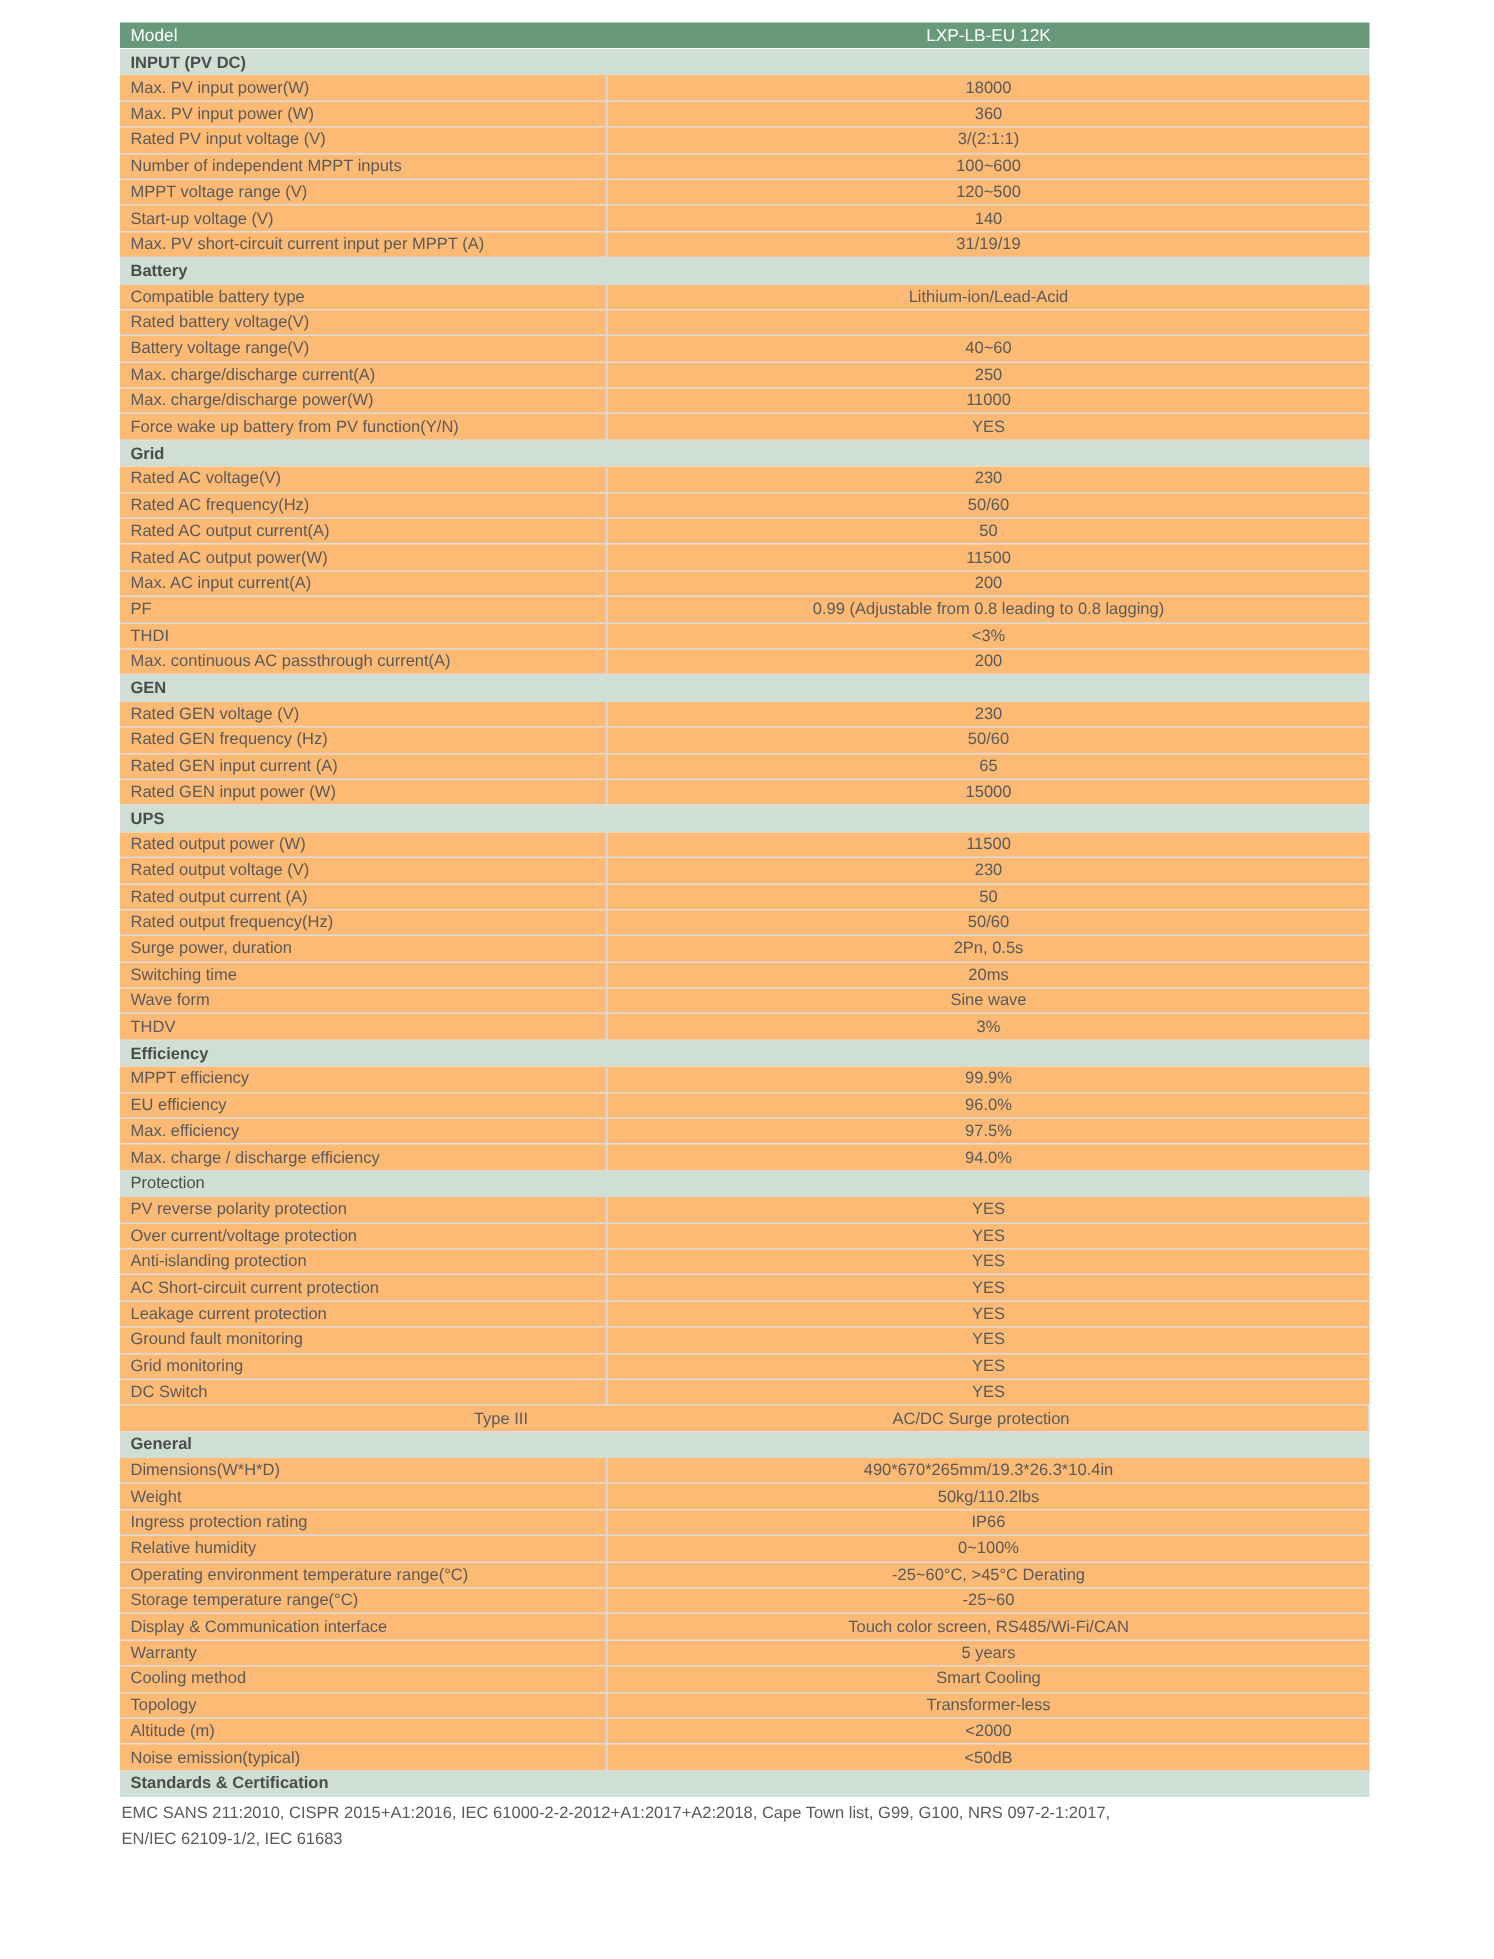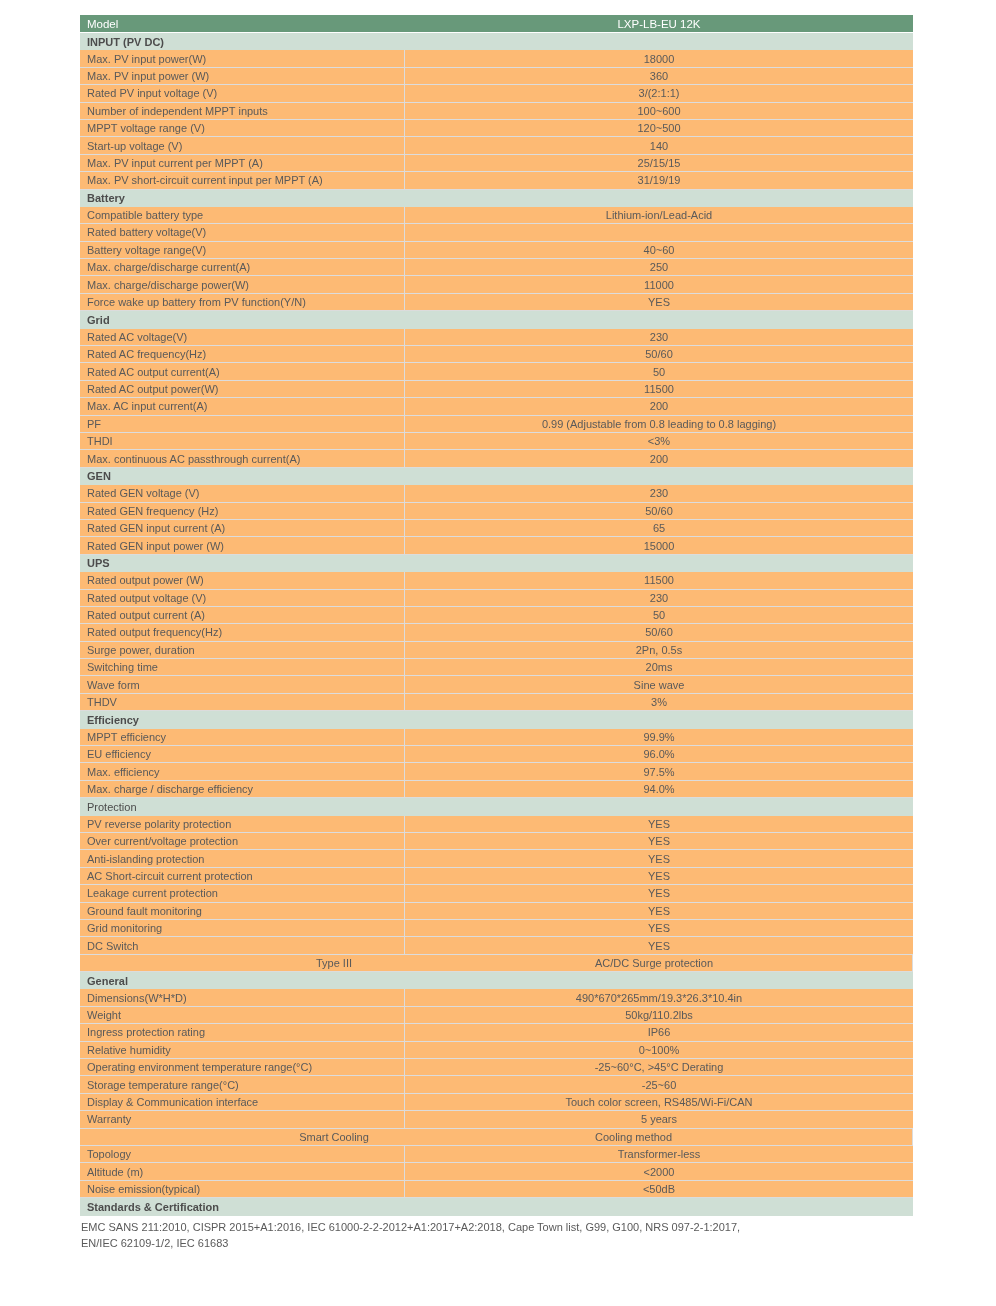--- a/index.html
+++ b/index.html
@@ -105,24 +105,20 @@
         </div>
         <div class="row">
           <div class="cell label">MPPT voltage range (V)</div>
           <div class="cell value">120~500</div>
         </div>
         <div class="row">
           <div class="cell label">Start-up voltage (V)</div>
           <div class="cell value">140</div>
         </div>
         <div class="row">
-          <div class="cell label">Max. PV input current per MPPT (A)</div>
-          <div class="cell value">25/15/15</div>
-        </div>
-        <div class="row">
           <div class="cell label">Max. PV short-circuit current input per MPPT (A)</div>
           <div class="cell value">31/19/19</div>
         </div>
         <div class="section-header">Battery</div>
         <div class="row">
           <div class="cell label">Compatible battery type</div>
           <div class="cell value">Lithium-ion/Lead-Acid</div>
         </div>
         <div class="row">
           <div class="cell label">Rated battery voltage(V)</div>
@@ -307,22 +303,22 @@
         </div>
         <div class="row">
           <div class="cell label">Display &amp; Communication interface</div>
           <div class="cell value">Touch color screen, RS485/Wi-Fi/CAN</div>
         </div>
         <div class="row">
           <div class="cell label">Warranty</div>
           <div class="cell value">5 years</div>
         </div>
         <div class="row">
+          <div class="cell label">Cooling method</div>
           <div class="cell value">Smart Cooling</div>
-          <div class="cell label">Cooling method</div>
         </div>
         <div class="row">
           <div class="cell label">Topology</div>
           <div class="cell value">Transformer-less</div>
         </div>
         <div class="row">
           <div class="cell label">Altitude (m)</div>
           <div class="cell value">&lt;2000</div>
         </div>
         <div class="row">

